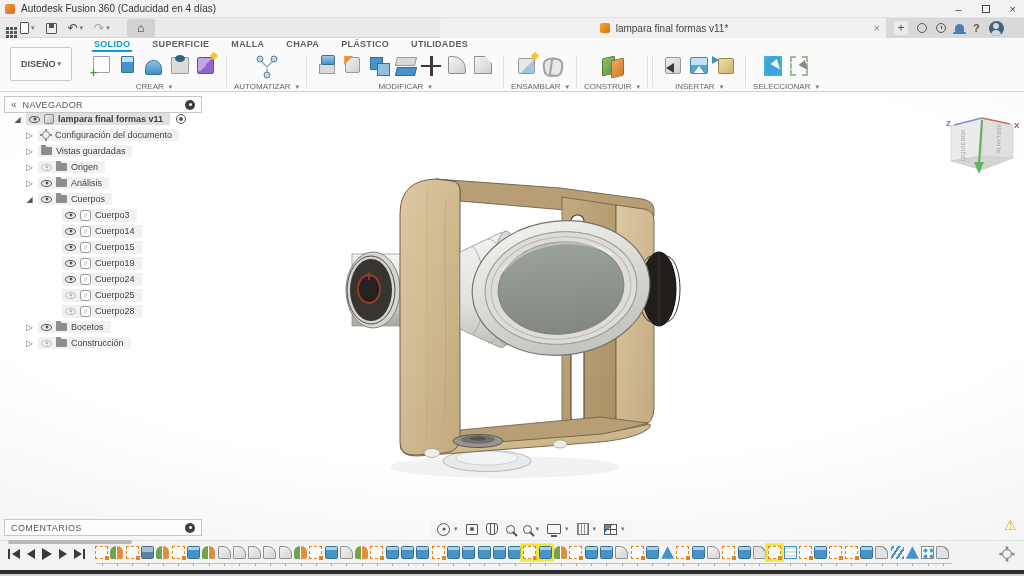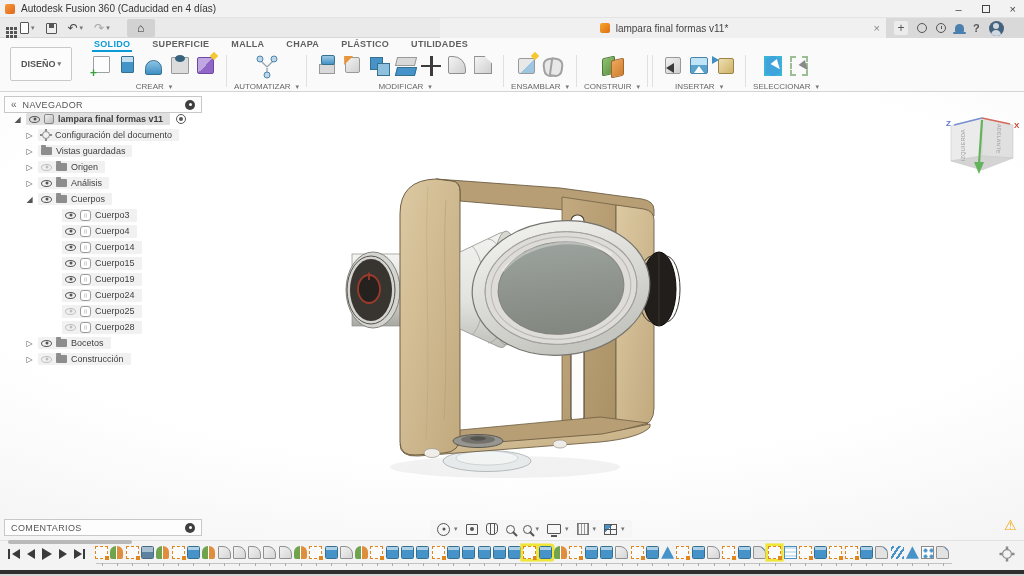--- a/index.html
+++ b/index.html
@@ -510,28 +510,20 @@
           <span class="eye"></span>
           <span class="bodyic"></span>
           <span class="lbl">Cuerpo3</span>
         </span>
       </div>
       <div class="nav-row" style="padding-left: 44px;">
         <span class="exp"></span>
         <span class="pill">
           <span class="eye"></span>
           <span class="bodyic"></span>
-          <span class="lbl">Cuerpo4</span>
-        </span>
-      </div>
-      <div class="nav-row" style="padding-left: 44px;">
-        <span class="exp"></span>
-        <span class="pill">
-          <span class="eye"></span>
-          <span class="bodyic"></span>
           <span class="lbl">Cuerpo14</span>
         </span>
       </div>
       <div class="nav-row" style="padding-left: 44px;">
         <span class="exp"></span>
         <span class="pill">
           <span class="eye"></span>
           <span class="bodyic"></span>
           <span class="lbl">Cuerpo15</span>
         </span>

